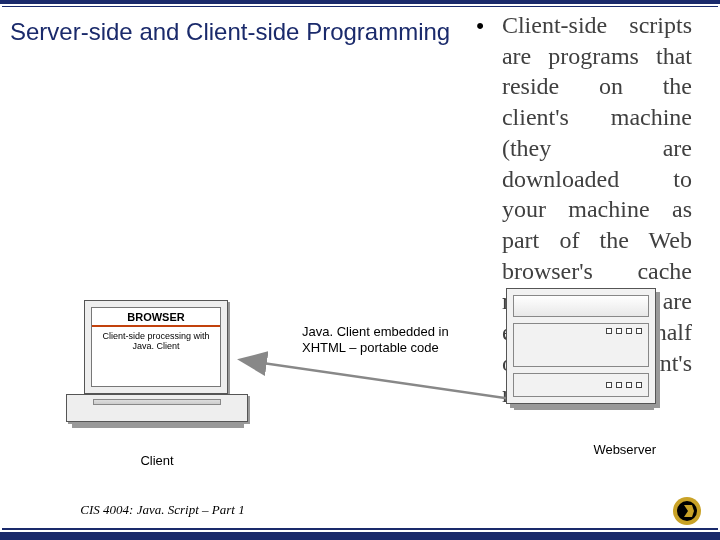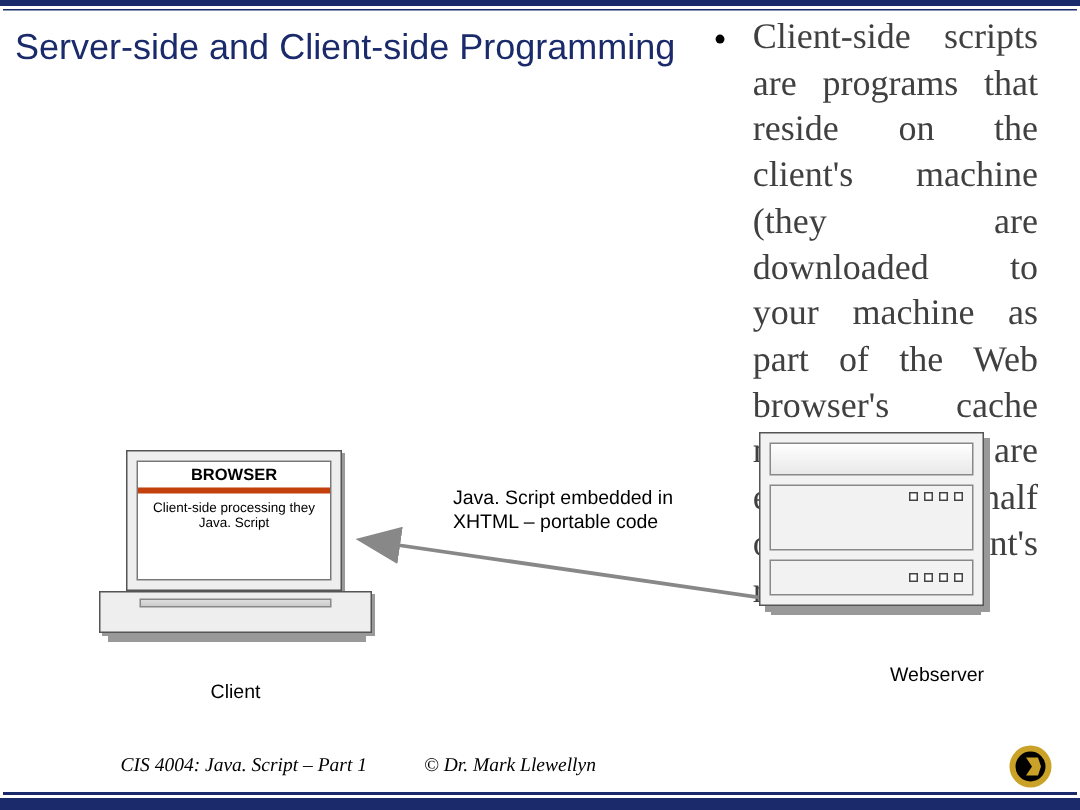--- a/index.html
+++ b/index.html
@@ -82,21 +82,21 @@
   }
   .screen-inner {
     position: absolute; inset: 6px;
     background: #fff; border: 1px solid #777;
     display: flex; flex-direction: column;
     font-family: Arial, sans-serif;
   }
   .browser-label {
     font-size: 11px; font-weight: bold;
     padding: 3px 0 2px; text-align: center;
-    border-bottom: 4px solid #c2410c;
+    border-bottom: 2px solid #c2410c;
   }
   .browser-desc {
     flex: 1;
     font-size: 9px; line-height: 1.15;
     padding: 4px 4px 0;
     text-align: center;
   }
   .kb-base-shadow { left: 2px; top: 96px; width: 182px; height: 28px; }
   .kb-base {
     position: absolute; left: 0; top: 94px;
@@ -208,40 +208,40 @@
     </div>
   </div>
 
   <div class="diagram">
 
     <div class="laptop">
       <div class="shadow screen-shadow"></div>
       <div class="screen-frame">
         <div class="screen-inner">
           <div class="browser-label">BROWSER</div>
-          <div class="browser-desc">Client-side processing they Java. Script</div>
+          <div class="browser-desc">Client-side processing with Java. Client</div>
         </div>
       </div>
       <div class="shadow kb-base-shadow"></div>
       <div class="kb-base">
         <div class="kb-cutout"></div>
       </div>
       <div class="kb-under-shadow"></div>
       <div class="client-caption">Client</div>
     </div>
 
     <svg class="arrow-svg" viewBox="0 0 320 88">
       <defs>
         <marker id="ah" markerWidth="12" markerHeight="10" refX="2" refY="5" orient="auto">
           <polygon points="12,0 0,5 12,10" fill="#888"></polygon>
         </marker>
       </defs>
       <line x1="10" y1="28" x2="300" y2="70" stroke="#888" stroke-width="2.5" marker-start="url(#ah)"></line>
     </svg>
-    <div class="arrow-label">Java. Script embedded in XHTML – portable code</div>
+    <div class="arrow-label">Java. Client embedded in XHTML – portable code</div>
 
     <div class="server">
       <div class="shadow srv-shadow"></div>
       <div class="srv-frame">
         <div class="srv-header"></div>
         <div class="srv-panel">
           <div class="lights">
             <div class="light"></div>
               <div class="light"></div>
               <div class="light"></div>
@@ -258,20 +258,19 @@
         </div>
       </div>
       <div class="srv-under-shadow"></div>
       <div class="server-caption">Webserver</div>
     </div>
   </div>
 </div>
 
 <div class="footer">
   <div class="left">CIS 4004: Java. Script – Part 1</div>
-  <div class="right">© Dr. Mark Llewellyn</div>
 </div>
 
 <svg class="logo" viewBox="0 0 30 30">
   <circle cx="15" cy="15" r="14" fill="#c9a227"></circle>
   <circle cx="15" cy="15" r="10" fill="#000"></circle>
   <path d="M12 9 L20 9 L22 15 L20 21 L12 21 L16 15 Z" fill="#c9a227"></path>
 </svg>
 
 </body></html>

